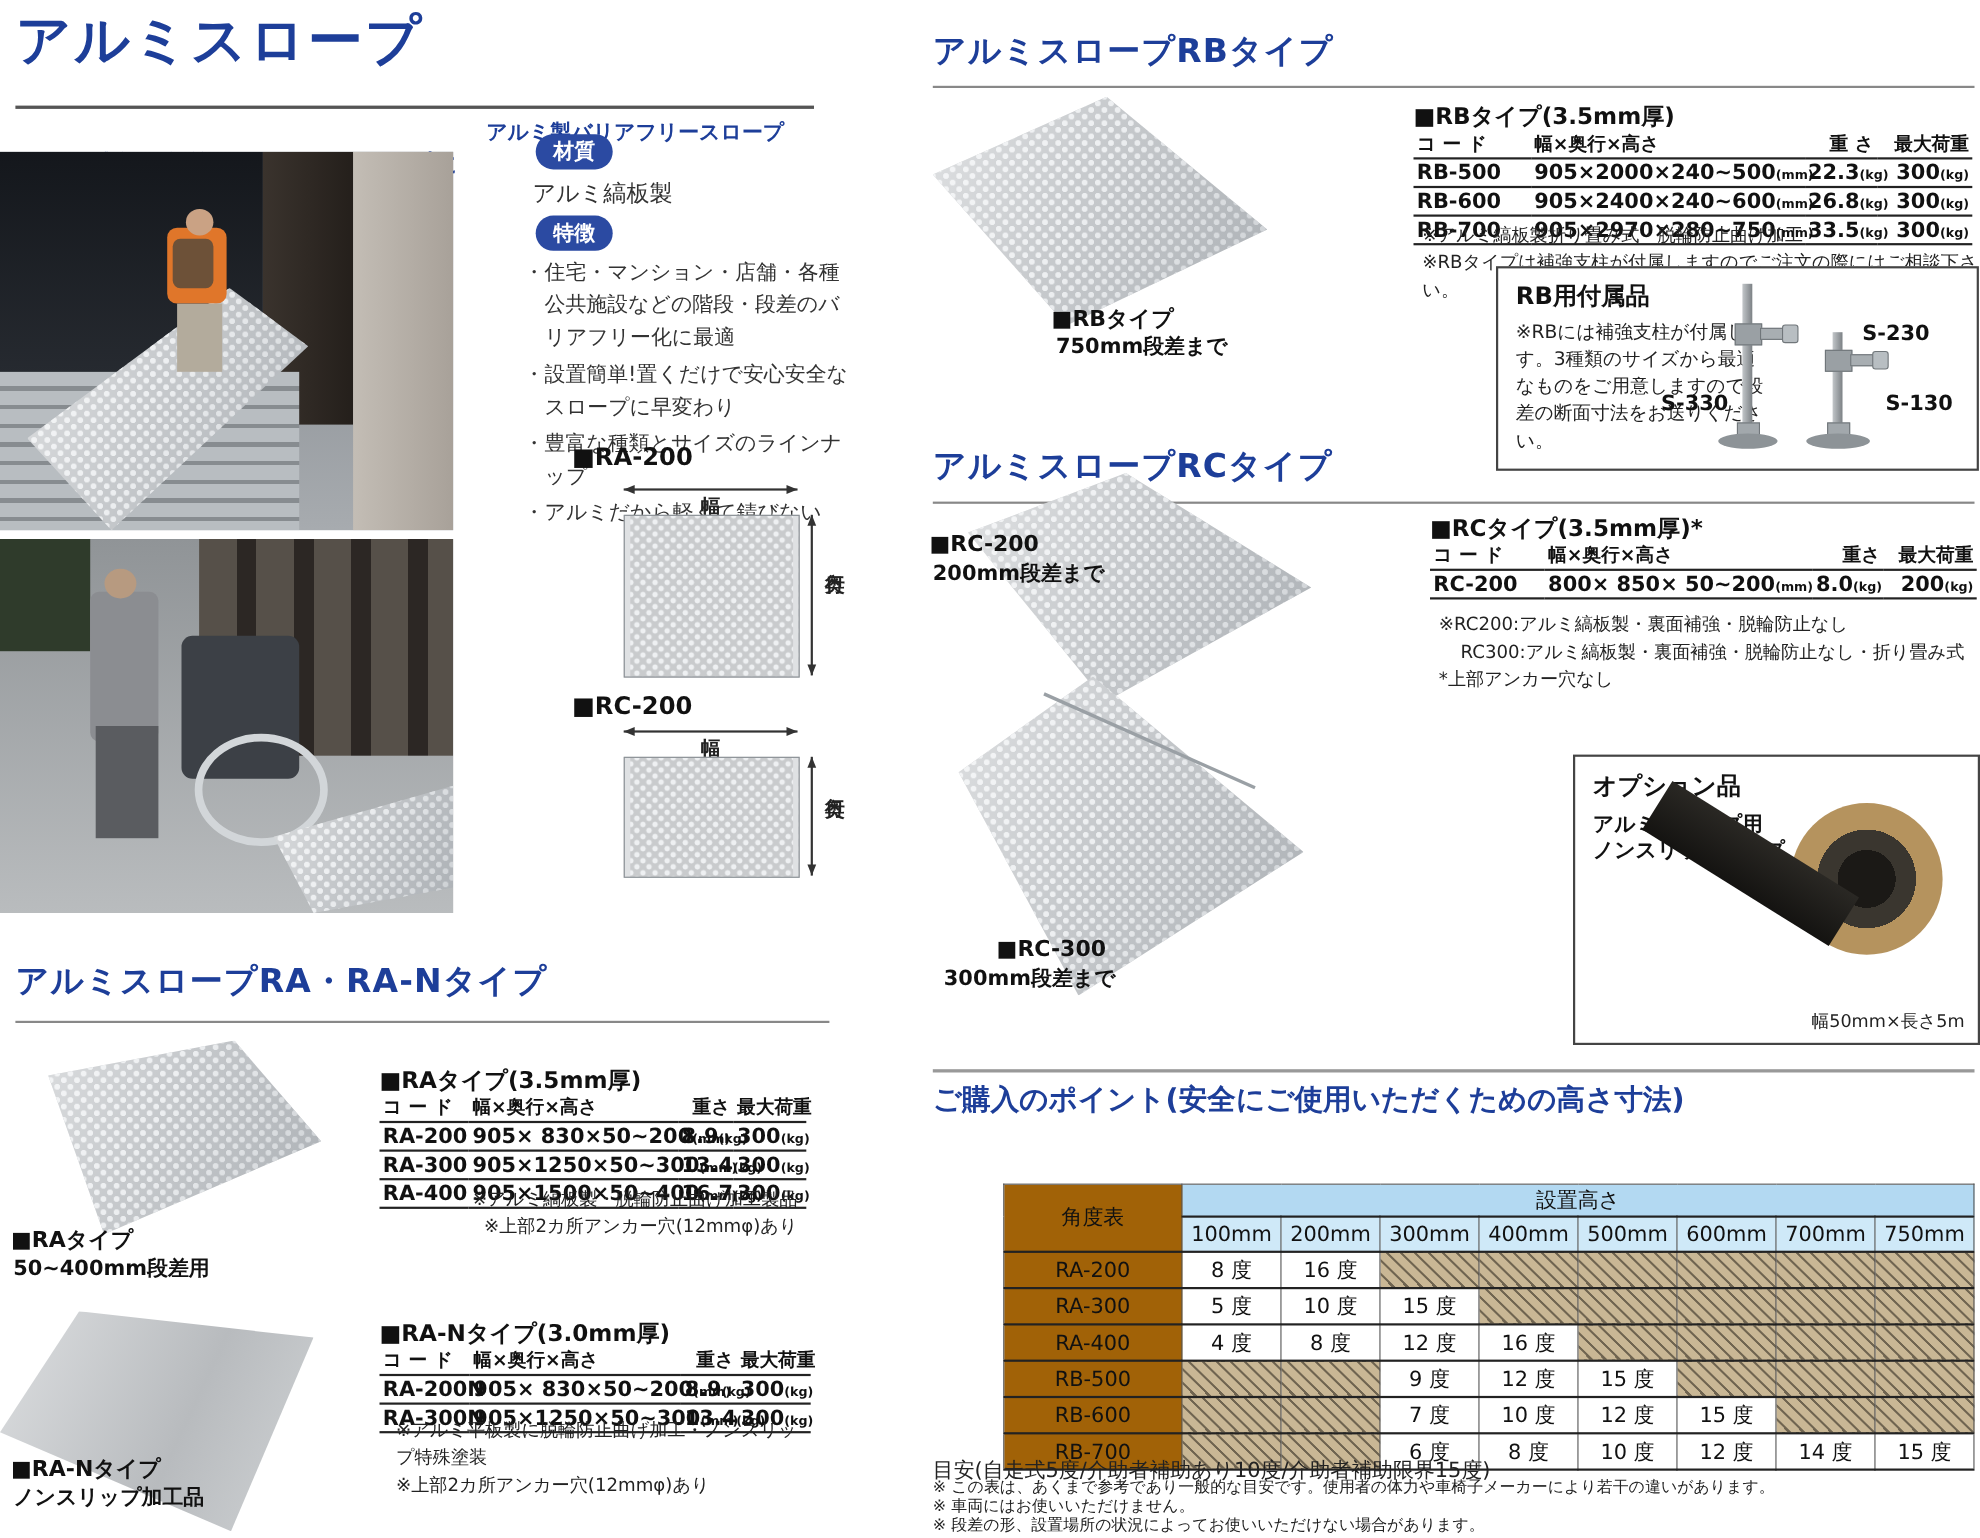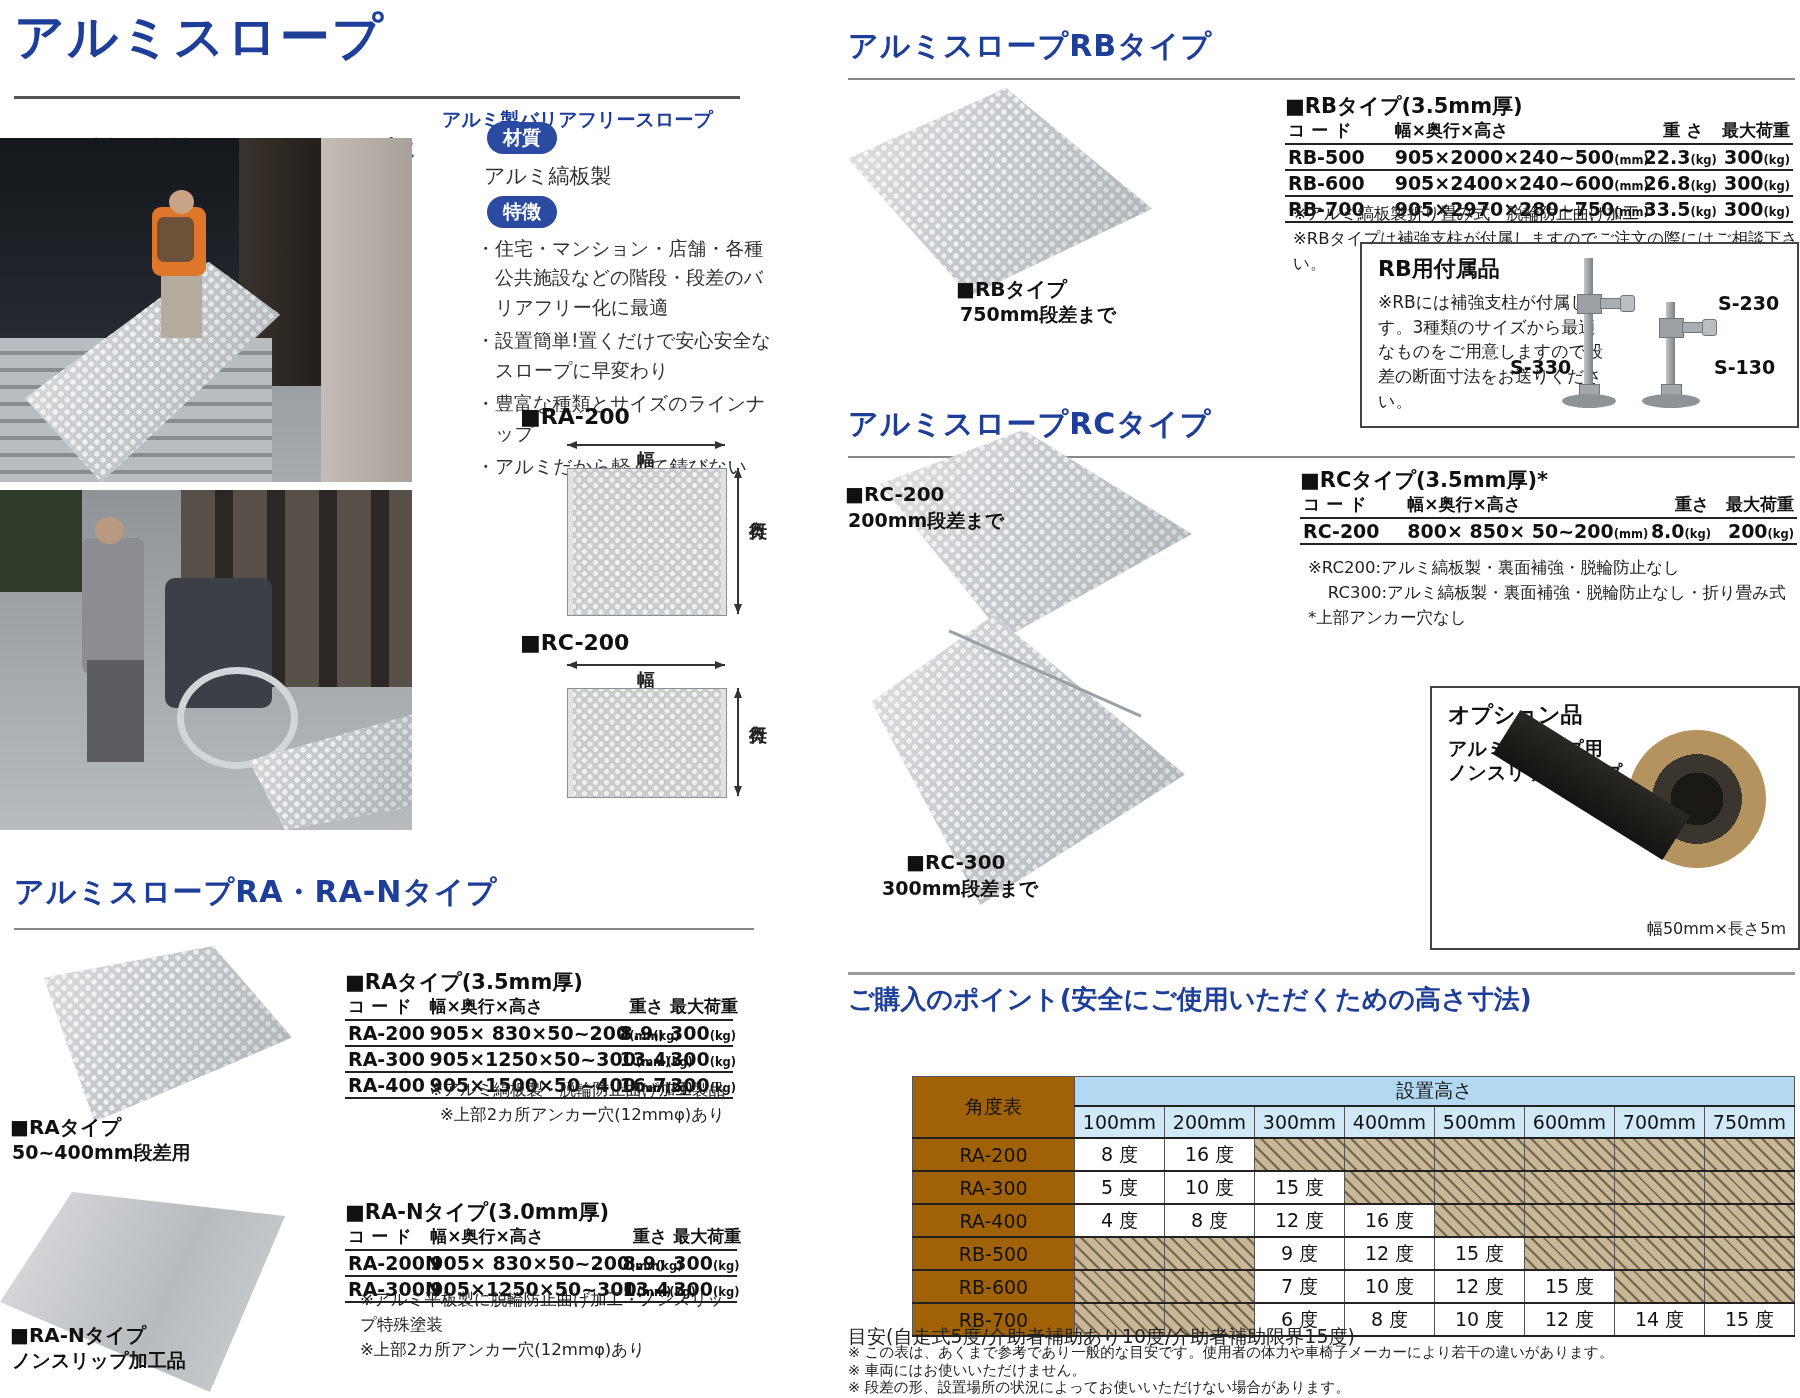--- a/index.html
+++ b/index.html
@@ -292,21 +292,21 @@
     </div>
 
     <div class="abs" style="left:278px;top:58px;width:60px;height:112px;">
       <div class="shaft" style="left:26px;top:0;height:96px;"></div>
       <div class="collar" style="left:19px;top:16px;width:23px;height:18px;"></div>
       <div class="bolt" style="left:42px;top:20px;width:22px;height:9px;"></div>
       <div class="bolthead" style="left:62px;top:17px;width:13px;height:15px;"></div>
       <div class="pfoot" style="left:21px;top:82px;width:19px;height:12px;"></div>
       <div class="pbase" style="left:2px;top:92px;width:58px;height:14px;"></div>
     </div>
-    <div class="abs lbl19" style="left:356px;top:48px;">S-230</div>
+    <div class="abs lbl19" style="left:331px;top:48px;">S-230</div>
     <div class="abs lbl19" style="left:148px;top:112px;">S-330</div>
     <div class="abs lbl19" style="left:352px;top:112px;">S-130</div>
   </div>
 
   <div class="abs hd3 blue" style="left:848px;top:404px;">アルミスロープRCタイプ</div>
   <div class="abs rule2" style="left:848px;top:456px;width:947px;"></div>
 
   <div class="plate checker" style="left:880px;top:430px;width:312px;height:208px;clip-path:polygon(0% 26%,46% 0%,100% 50%,40% 100%);"></div>
   <div class="abs lbl20" style="left:845px;top:482px;">■RC-200</div>
   <div class="abs lbl19" style="left:848px;top:508px;">200mm段差まで</div>
@@ -338,21 +338,21 @@
     </div>
   <div class="abs notes rc-notes" style="left:1308px;top:556px;width:520px;">
       <div>※RC200:アルミ縞板製・裏面補強・脱輪防止なし</div>
       <div>RC300:アルミ縞板製・裏面補強・脱輪防止なし・折り畳み式</div>
       <div>*上部アンカー穴なし</div>
     </div>
 
   <div class="plate checker" style="left:855px;top:615px;width:330px;height:290px;clip-path:polygon(5% 30%,42% 0%,100% 55%,38% 100%);"></div>
   <div class="abs" style="left:940px;top:672px;width:210px;height:3px;background:#9aa0a5;transform:rotate(24deg);"></div>
   <div class="abs lbl20" style="left:906px;top:850px;">■RC-300</div>
-  <div class="abs lbl19" style="left:882px;top:876px;">300mm段差まで</div>
+  <div class="abs lbl19" style="left:858px;top:876px;">300mm段差まで</div>
 
   <div class="box" style="left:1430px;top:686px;width:366px;height:260px;">
     <div class="abs" style="left:16px;top:12px;font-size:22px;font-weight:bold;color:#111;">オプション品</div>
     <div class="abs lbl19" style="left:16px;top:48px;">アルミスロープ用</div>
     <div class="abs lbl19" style="left:16px;top:72px;">ノンスリップテープ</div>
     <div class="abs" style="left:196px;top:42px;width:138px;height:138px;border-radius:50%;background:radial-gradient(circle,#1b1916 0 27%,#3a362f 27% 46%,#b5935e 46% 98%,#8f7348 98%);"></div>
     <div class="abs" style="left:58px;top:128px;width:200px;height:52px;background:linear-gradient(#2a2824,#141311);transform:rotate(32deg);transform-origin:100% 0;"></div>
     <div class="abs" style="right:12px;bottom:8px;font-size:16px;color:#222;">幅50mm×長さ5m</div>
   </div>
 

